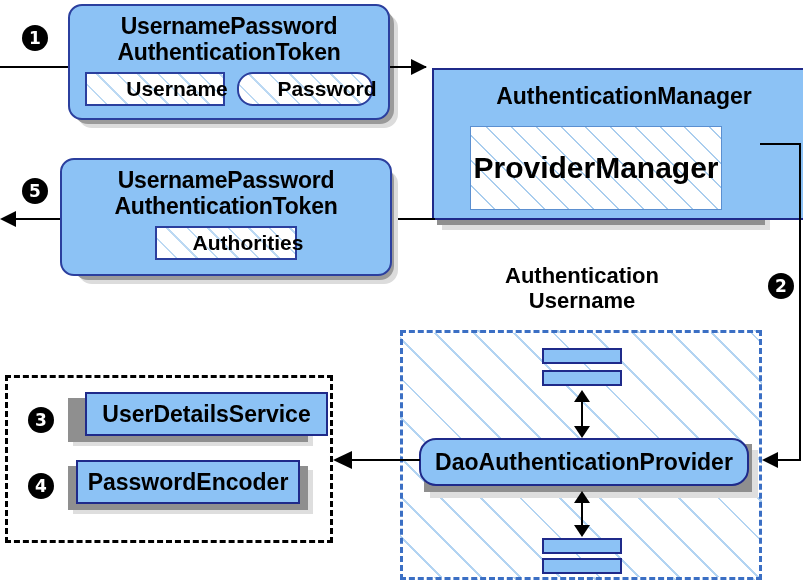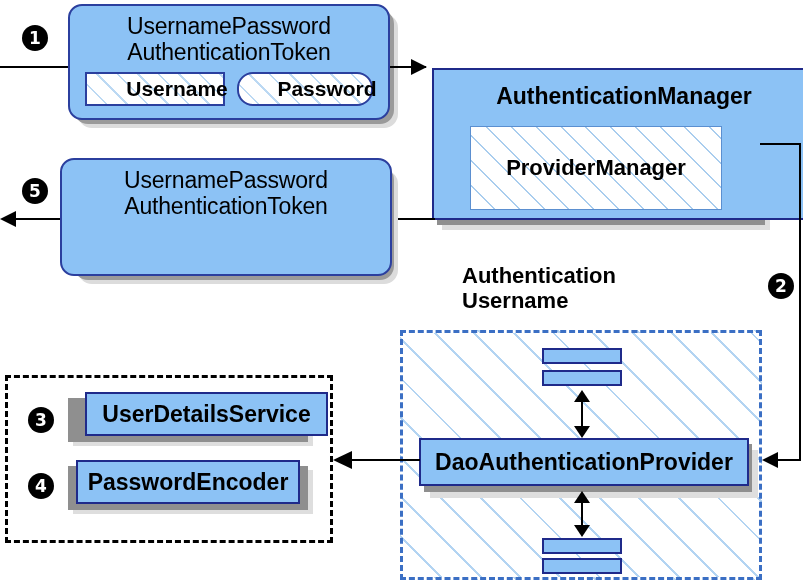--- a/index.html
+++ b/index.html
@@ -47,21 +47,21 @@
   .token-shadow-dark {
     border-radius: 14px;
     background: #9a9a9a;
   }
   .token-shadow-light {
     border-radius: 14px;
     background: #dcdcdc;
   }
   .token-title {
     text-align: center;
-    font-weight: normal;
+    font-weight: bold;
     font-size: 23px;
     line-height: 1.12;
     color: #000;
     padding-top: 8px;
     letter-spacing: -0.2px;
   }
   .slot-row {
     display: flex;
     justify-content: center;
     gap: 12px;
@@ -137,21 +137,21 @@
     align-items: center;
     justify-content: center;
     line-height: 1;
     font-family: "DejaVu Sans", sans-serif;
   }
 
   .label-plain {
     font-weight: bold;
     font-size: 21px;
     color: #000;
-    text-align: left;
+    text-align: center;
     line-height: 1.12;
   }
 
   .line-h { background: #000; height: 2px; }
   .line-v { background: #000; width: 2px; }
 
   .mini-bar {
     background: #8cc2f5;
     border: 2px solid #1f2a8a;
     box-sizing: border-box;
@@ -181,21 +181,21 @@
 
   <div class="abs line-h" style="left:390px; top:66px; width:36px;"></div>
   <div class="abs" style="left:411px; top:59px; width:0; height:0;
               border-top:8px solid transparent; border-bottom:8px solid transparent;
               border-left:16px solid #000;"></div>
 
   <div class="abs shadow-light" style="left:442px; top:78px; width:328px; height:152px;"></div>
   <div class="abs shadow-dark" style="left:437px; top:73px; width:328px; height:152px;"></div>
   <div class="abs blue-box" style="left:432px; top:68px; width:384px; height:152px; display:block;">
     <div class="abs" style="left:0; top:14px; width:100%; text-align:center; font-size:23px; font-weight:bold;">AuthenticationManager</div>
-    <div class="abs hatch-panel" style="left:36px; top:56px; width:252px; height:84px; font-size:22px;">
+    <div class="abs hatch-panel" style="left:36px; top:56px; width:252px; height:84px; font-size:30px;">
       <span>ProviderManager</span>
     </div>
   </div>
 
   <div class="abs bullet" style="left:22px; top:178px;">5</div>
 
   <div class="abs line-h" style="left:14px; top:218px; width:60px;"></div>
   <div class="abs" style="left:0px; top:211px; width:0; height:0;
               border-top:8px solid transparent; border-bottom:8px solid transparent;
               border-right:16px solid #000;"></div>
@@ -203,20 +203,21 @@
   <div class="abs line-h" style="left:390px; top:218px; width:45px;"></div>
 
   <div class="abs token-shadow-light" style="left:78px; top:170px; width:320px; height:114px;"></div>
   <div class="abs token-shadow-dark" style="left:74px; top:166px; width:320px; height:114px;"></div>
   <div class="abs token-card" style="left:60px; top:158px; width:332px; height:118px;">
     <div class="token-title">
       <div>UsernamePassword</div>
       <div>AuthenticationToken</div>
     </div>
     <div class="slot-row">
+      <div class="slot" style="width:142px;">Authorities</div>
     </div>
   </div>
 
   <div class="abs line-h" style="left:760px; top:143px; width:41px;"></div>
   <div class="abs line-v" style="left:799px; top:143px; height:317px;"></div>
   <div class="abs line-h" style="left:778px; top:459px; width:23px;"></div>
   <div class="abs" style="left:762px; top:452px; width:0; height:0;
               border-top:8px solid transparent; border-bottom:8px solid transparent;
               border-right:16px solid #000;"></div>
 
@@ -235,21 +236,21 @@
   <div class="abs line-v" style="left:581px; top:396px; height:36px;"></div>
   <div class="abs" style="left:574px; top:390px; width:0; height:0;
               border-left:8px solid transparent; border-right:8px solid transparent;
               border-bottom:12px solid #000;"></div>
   <div class="abs" style="left:574px; top:426px; width:0; height:0;
               border-left:8px solid transparent; border-right:8px solid transparent;
               border-top:12px solid #000;"></div>
 
   <div class="abs shadow-light" style="left:430px; top:450px; width:328px; height:48px;"></div>
   <div class="abs shadow-dark" style="left:424px; top:444px; width:328px; height:48px;"></div>
-  <div class="abs blue-box" style="left:419px; top:438px; width:330px; height:48px; font-size:23px;">
+  <div class="abs blue-box" style="left:419px; top:438px; width:330px; height:48px; font-size:23px;border-radius:17px;">
     <span>DaoAuthenticationProvider</span>
   </div>
 
   <div class="abs line-v" style="left:581px; top:497px; height:34px;"></div>
   <div class="abs" style="left:574px; top:491px; width:0; height:0;
               border-left:8px solid transparent; border-right:8px solid transparent;
               border-bottom:12px solid #000;"></div>
   <div class="abs" style="left:574px; top:525px; width:0; height:0;
               border-left:8px solid transparent; border-right:8px solid transparent;
               border-top:12px solid #000;"></div>

